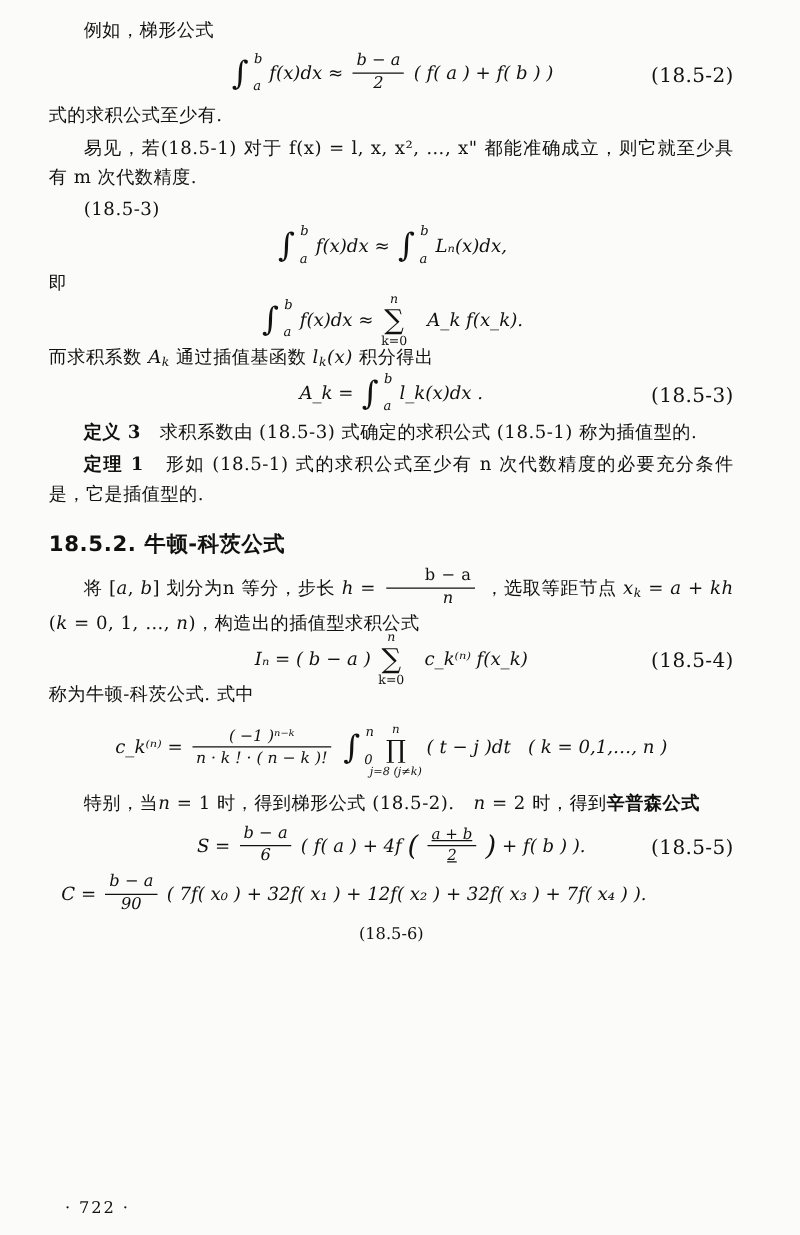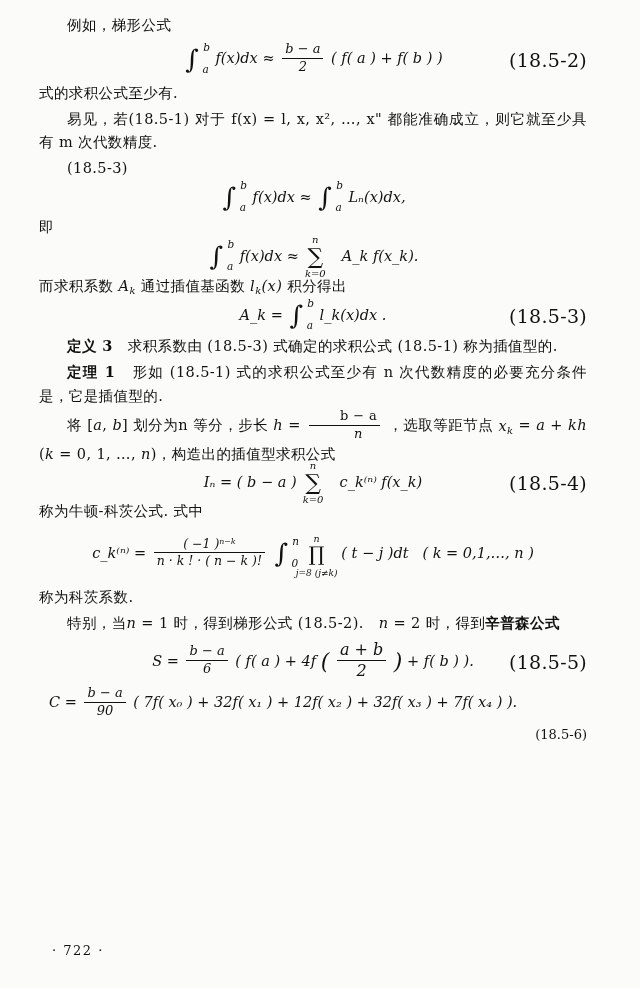--- a/index.html
+++ b/index.html
@@ -54,21 +54,21 @@
     font-family: "DejaVu Serif", serif;
     font-style: italic;
     white-space: nowrap;
   }
   .eq-tag {
     position: absolute;
     right: 0;
     top: 50%;
     transform: translateY(-50%);
     font-style: normal;
-    font-size: 19px;
+    font-size: 16px;
     letter-spacing: 0.3px;
   }
   
   .intg {
     display: inline-block;
     position: relative;
     vertical-align: middle;
     font-size: 26px;
     line-height: 0.9;
     font-style: italic;
@@ -129,21 +129,20 @@
     transform: translateX(-50%);
     font-size: 10px;
     font-style: italic;
   }
   .sum .s-bot {
     position: absolute;
     bottom: -11px;
     left: 50%;
     transform: translateX(-50%);
     font-size: 10px;
-    font-style: italic;
   }
   .prod {
     display: inline-block;
     position: relative;
     vertical-align: middle;
     text-align: center;
     font-size: 20px;
     line-height: 1;
     font-style: normal;
     margin: 0 12px 0 4px;
@@ -171,21 +170,21 @@
   }
   .section-head {
     font-size: 17px;
     font-family: "DejaVu Sans", sans-serif;
     margin: 16px 0 8px 0;
     letter-spacing: 0.5px;
   }
   .pagenum {
     position: absolute;
     left: 52px;
-    bottom: 30px;
+    bottom: 14px;
     font-size: 13px;
     letter-spacing: 1.5px;
   }
   .eqrow {
     position: relative;
   }
 </style>
 </head>
 <body>
 
@@ -254,20 +253,21 @@
     </div>
 
     <p class="para indent">
       <span class="bold">定义 3</span>&nbsp;&nbsp;&nbsp;<span>求积系数由 (18.5-3) 式确定的求积公式 (18.5-1) 称为插值型的.</span>
     </p>
 
     <p class="para indent">
       <span class="bold">定理 1</span>&nbsp;&nbsp;&nbsp;<span>形如 (18.5-1) 式的求积公式至少有 n 次代数精度的必要充分条件是，它是插值型的.</span>
     </p>
 
+    <h2 class="section-head">18.5.2. 牛顿-科茨公式</h2>
 
     <p class="para indent">
       将 [<i>a</i>, <i>b</i>] <span>划分为n 等分，步长</span>
       <i>h</i> =
       <span class="frac">
         <span class="num">b − a</span>
         <span class="den"><i>n</i></span>
       </span>
       <span>，选取等距节点</span>
       <i>x<sub>k</sub></i> = <i>a</i> + <i>kh</i>
@@ -292,56 +292,55 @@
           <span class="num">( −1 )ⁿ⁻ᵏ</span>
           <span class="den">n · k ! · ( n − k )!</span>
         </span>
         <span class="intg">∫<span class="lim-top">n</span><span class="lim-bot">0</span></span>
         <span class="prod">∏<span class="p-top">n</span><span class="p-bot">j=8 (j≠k)</span></span>
         <span>( t − j )dt</span>
         &nbsp;&nbsp;<span>( k = 0,1,…, n )</span>
       </span>
     </div>
 
-    <p class="para">称为科茨系数.</p>
 
     <p class="para indent">
       <span>特别，当</span><i>n</i> = 1 <span>时，得到梯形公式 (18.5-2).</span>&nbsp;&nbsp;&nbsp;<i>n</i> = 2 <span>时，得到</span><span class="bold">辛普森公式</span>
     </p>
 
     <div class="eq-block eqrow">
       <span class="eq-inner">
         <span>S =</span>
         <span class="frac">
           <span class="num">b − a</span>
           <span class="den">6</span>
         </span>
         <span>( f( a ) + 4f</span>
         <span style="font-size:22px;vertical-align:middle;">(</span>
-        <span class="frac" style="font-size:16px;">
+        <span class="frac" style="font-size:12px;text-decoration:underline;">
           <span class="num">a + b</span>
           <span class="den">2</span>
         </span>
         <span style="font-size:22px;vertical-align:middle;">)</span>
         <span>+ f( b ) ).</span>
       </span>
       <span class="eq-tag">(18.5-5)</span>
     </div>
 
 
     <div class="eq-block" style="text-align:left;padding-left:10px;">
       <span class="eq-inner">
         <span>C =</span>
         <span class="frac">
           <span class="num">b − a</span>
           <span class="den">90</span>
         </span>
         <span>( 7f( x₀ ) + 32f( x₁ ) + 12f( x₂ ) + 32f( x₃ ) + 7f( x₄ ) ).</span>
       </span>
     </div>
-    <div class="eq-block" style="text-align:right;margin-top:6px;">
+    <div class="eq-block" style="text-align:center;margin-top:6px;">
       <span style="font-size:13px;">(18.5-6)</span>
     </div>
 
   </div>
 
   <div class="pagenum">· 722 ·</div>
 </div>
 
 </body></html>

